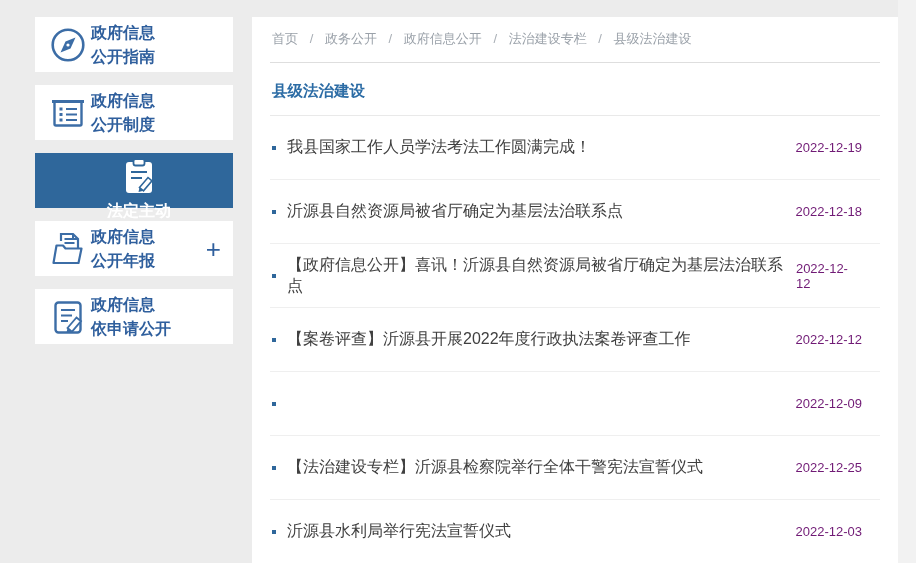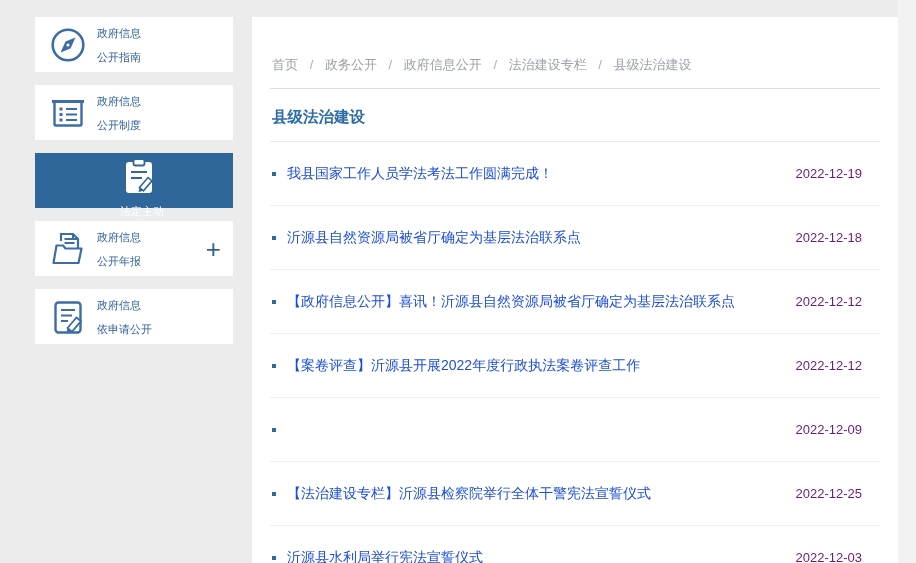--- a/index.html
+++ b/index.html
@@ -23,59 +23,58 @@
   .side-item {
     height: 55px; margin-bottom: 13px; background: #ffffff;
     display: flex; align-items: center; padding-left: 10px;
     cursor: pointer;
   }
   .side-item .icon-box {
     width: 46px; height: 46px; flex: 0 0 46px;
     display: flex; align-items: center; justify-content: center;
   }
   .side-item .labels {
-    margin-left: 6px;
-    font-size: 11px; line-height: 24px; color: #2f5f9d;
+    font-size: 16px; line-height: 24px; color: #2f5f9d;
     white-space: nowrap;
+    font-weight: bold;
   }
   .side-item .toggle {
     margin-left: auto; margin-right: 12px;
     font-size: 26px; line-height: 26px; color: #2f5f9d; font-weight: 400;
   }
   .side-item.active { background: #2f679b; flex-direction: column; }
   .side-item.active .labels, .side-item.active .toggle { color: #ffffff; }
 
   
   .main {
     position: absolute; left: 252px; top: 17px; width: 646px; height: 546px;
     background: #ffffff; padding: 0 18px;
   }
   .breadcrumb {
     padding: 13px 2px 14px; font-size: 13px; color: #9aa1a9;
     border-bottom: 1px solid #dedede;
     white-space: nowrap;
-    margin-top: 26px;
   }
   .bc-item { color: #9aa1a9; cursor: pointer; }
   .bc-sep { margin: 0 8px; color: #a8aeb5; }
   .section-title {
     padding: 18px 2px 13px;
     font-size: 15.5px; font-weight: bold; color: #2c6ca5;
     border-bottom: 1px solid #e9e9e9;
   }
   .news-row {
     height: 64px; display: flex; align-items: center;
     border-bottom: 1px solid #efefef;
     cursor: pointer;
   }
   .bullet {
     width: 4px; height: 4px; background: #2f679b; flex: 0 0 4px;
     margin: 0 11px 0 2px;
   }
-  .news-title { font-size: 14px; color: #1d4ed8; text-decoration: none; }
+  .news-title { font-size: 16px; color: #404040; text-decoration: none; }
   .news-date { margin-left: auto; margin-right: 18px; font-size: 13px; color: #701a75; }
 
   svg { display: block; }
 </style>
 </head>
 <body>
 
 <div class="page">
   <div class="right-strip"></div>
 

